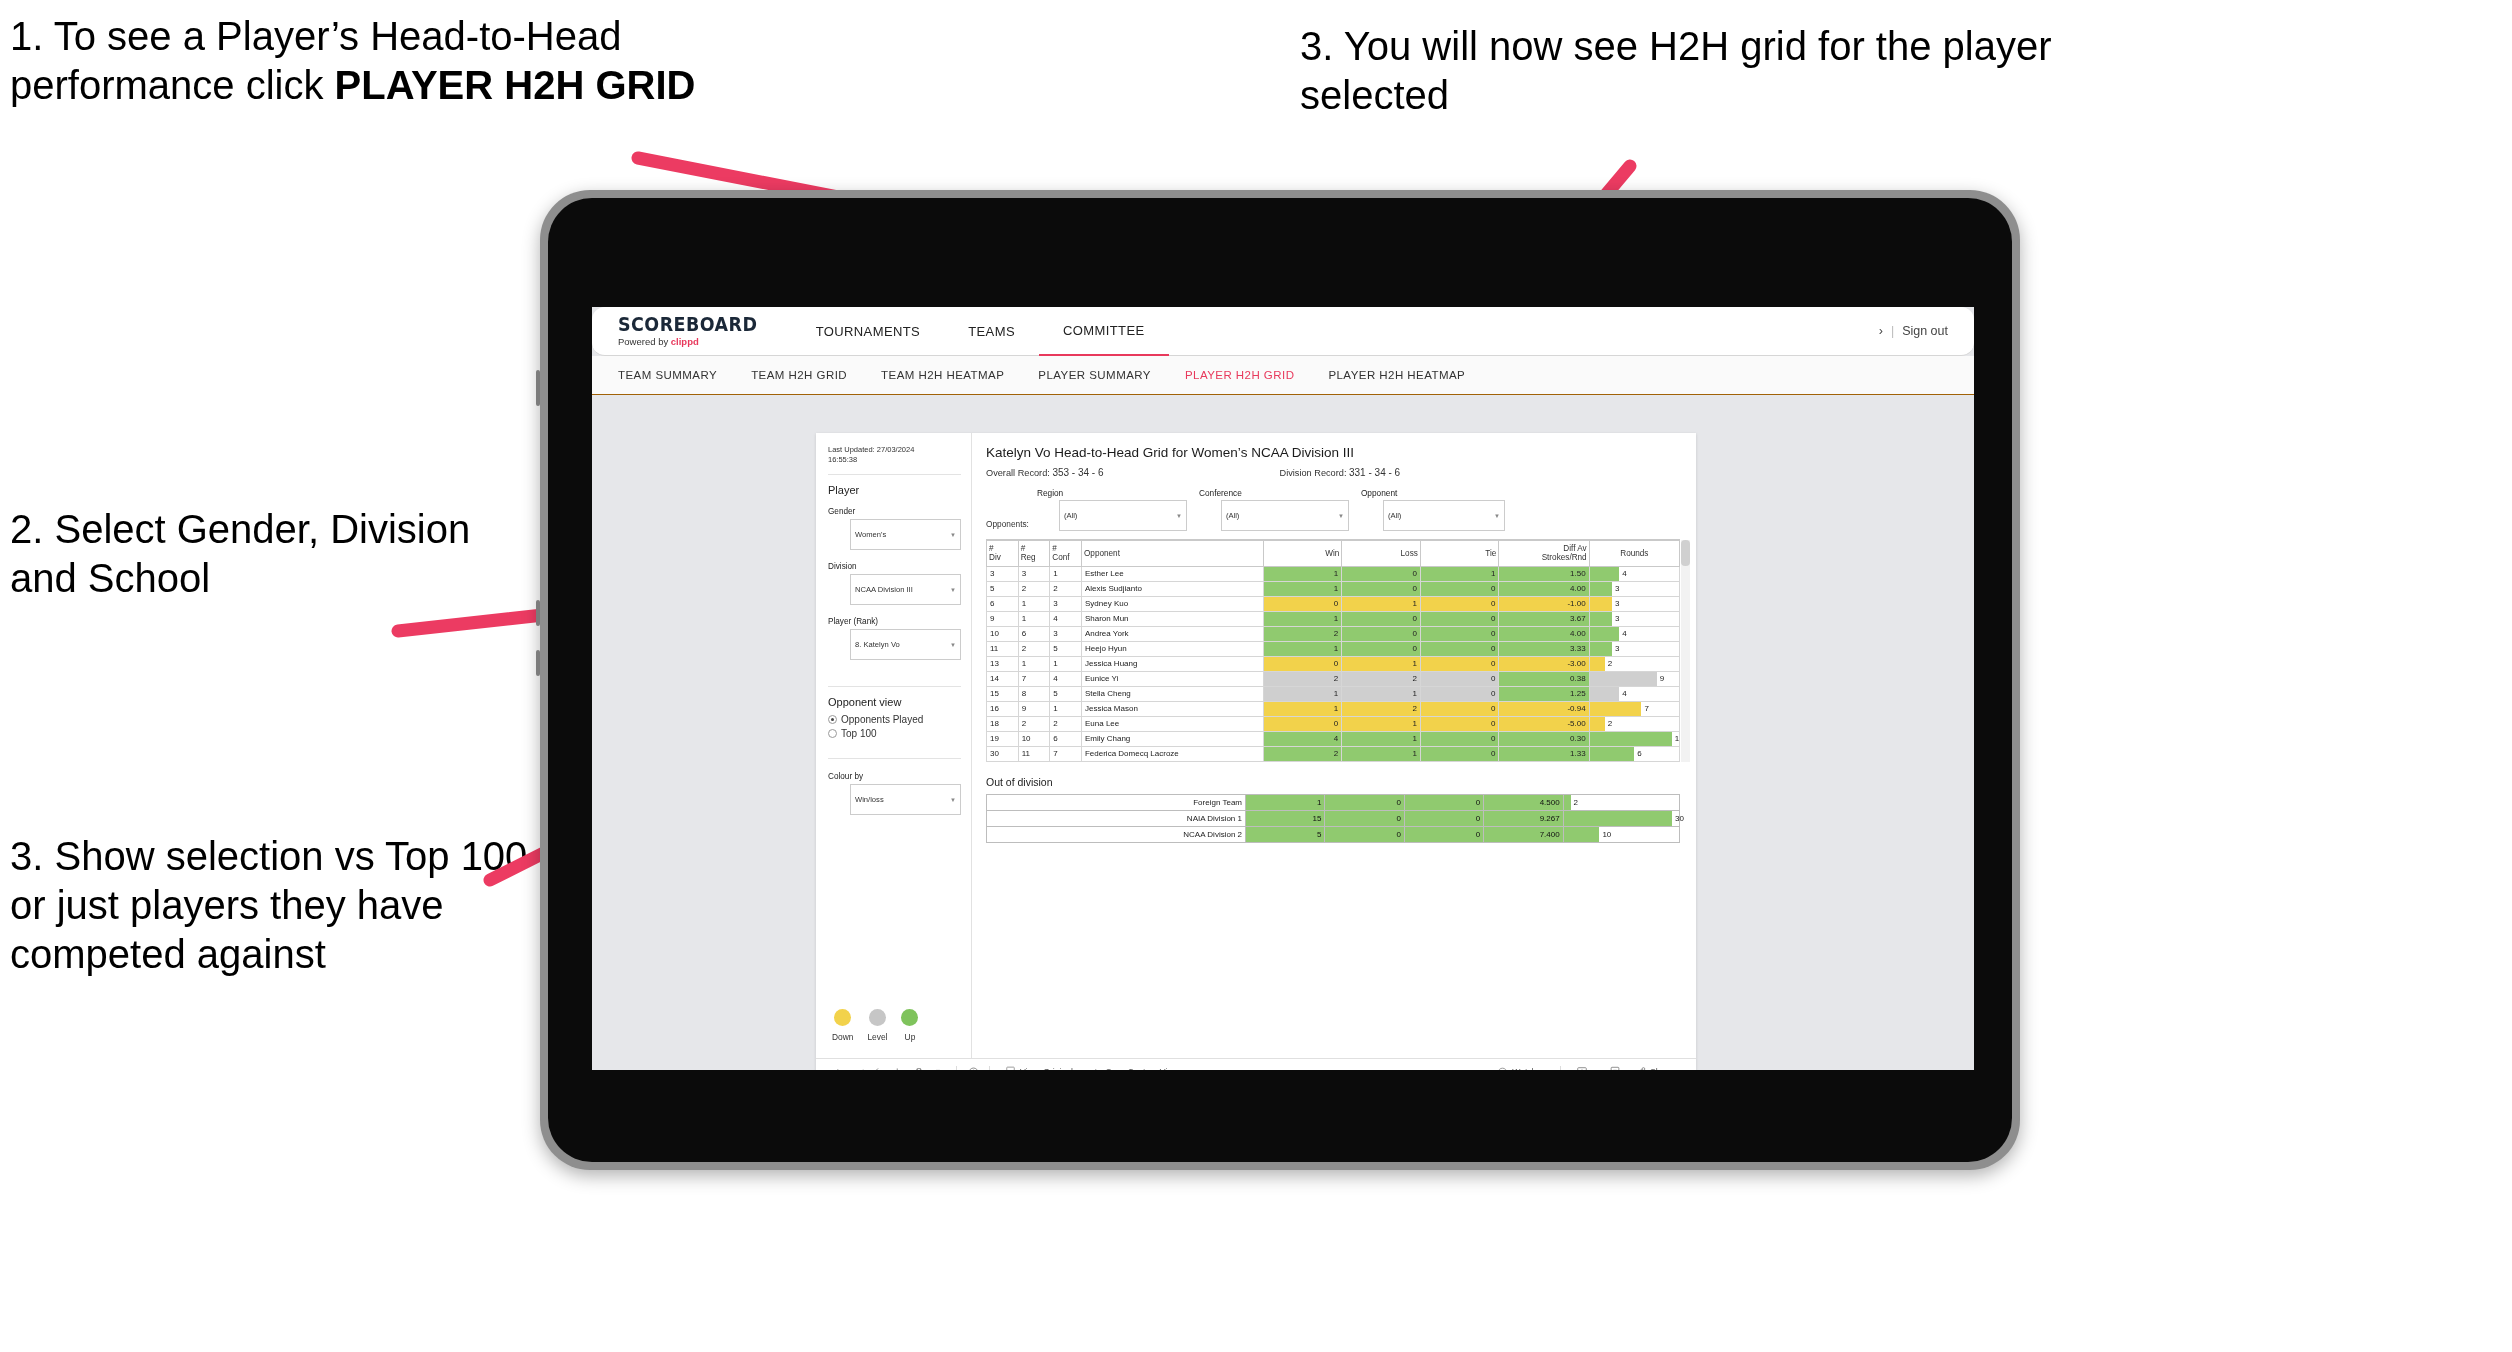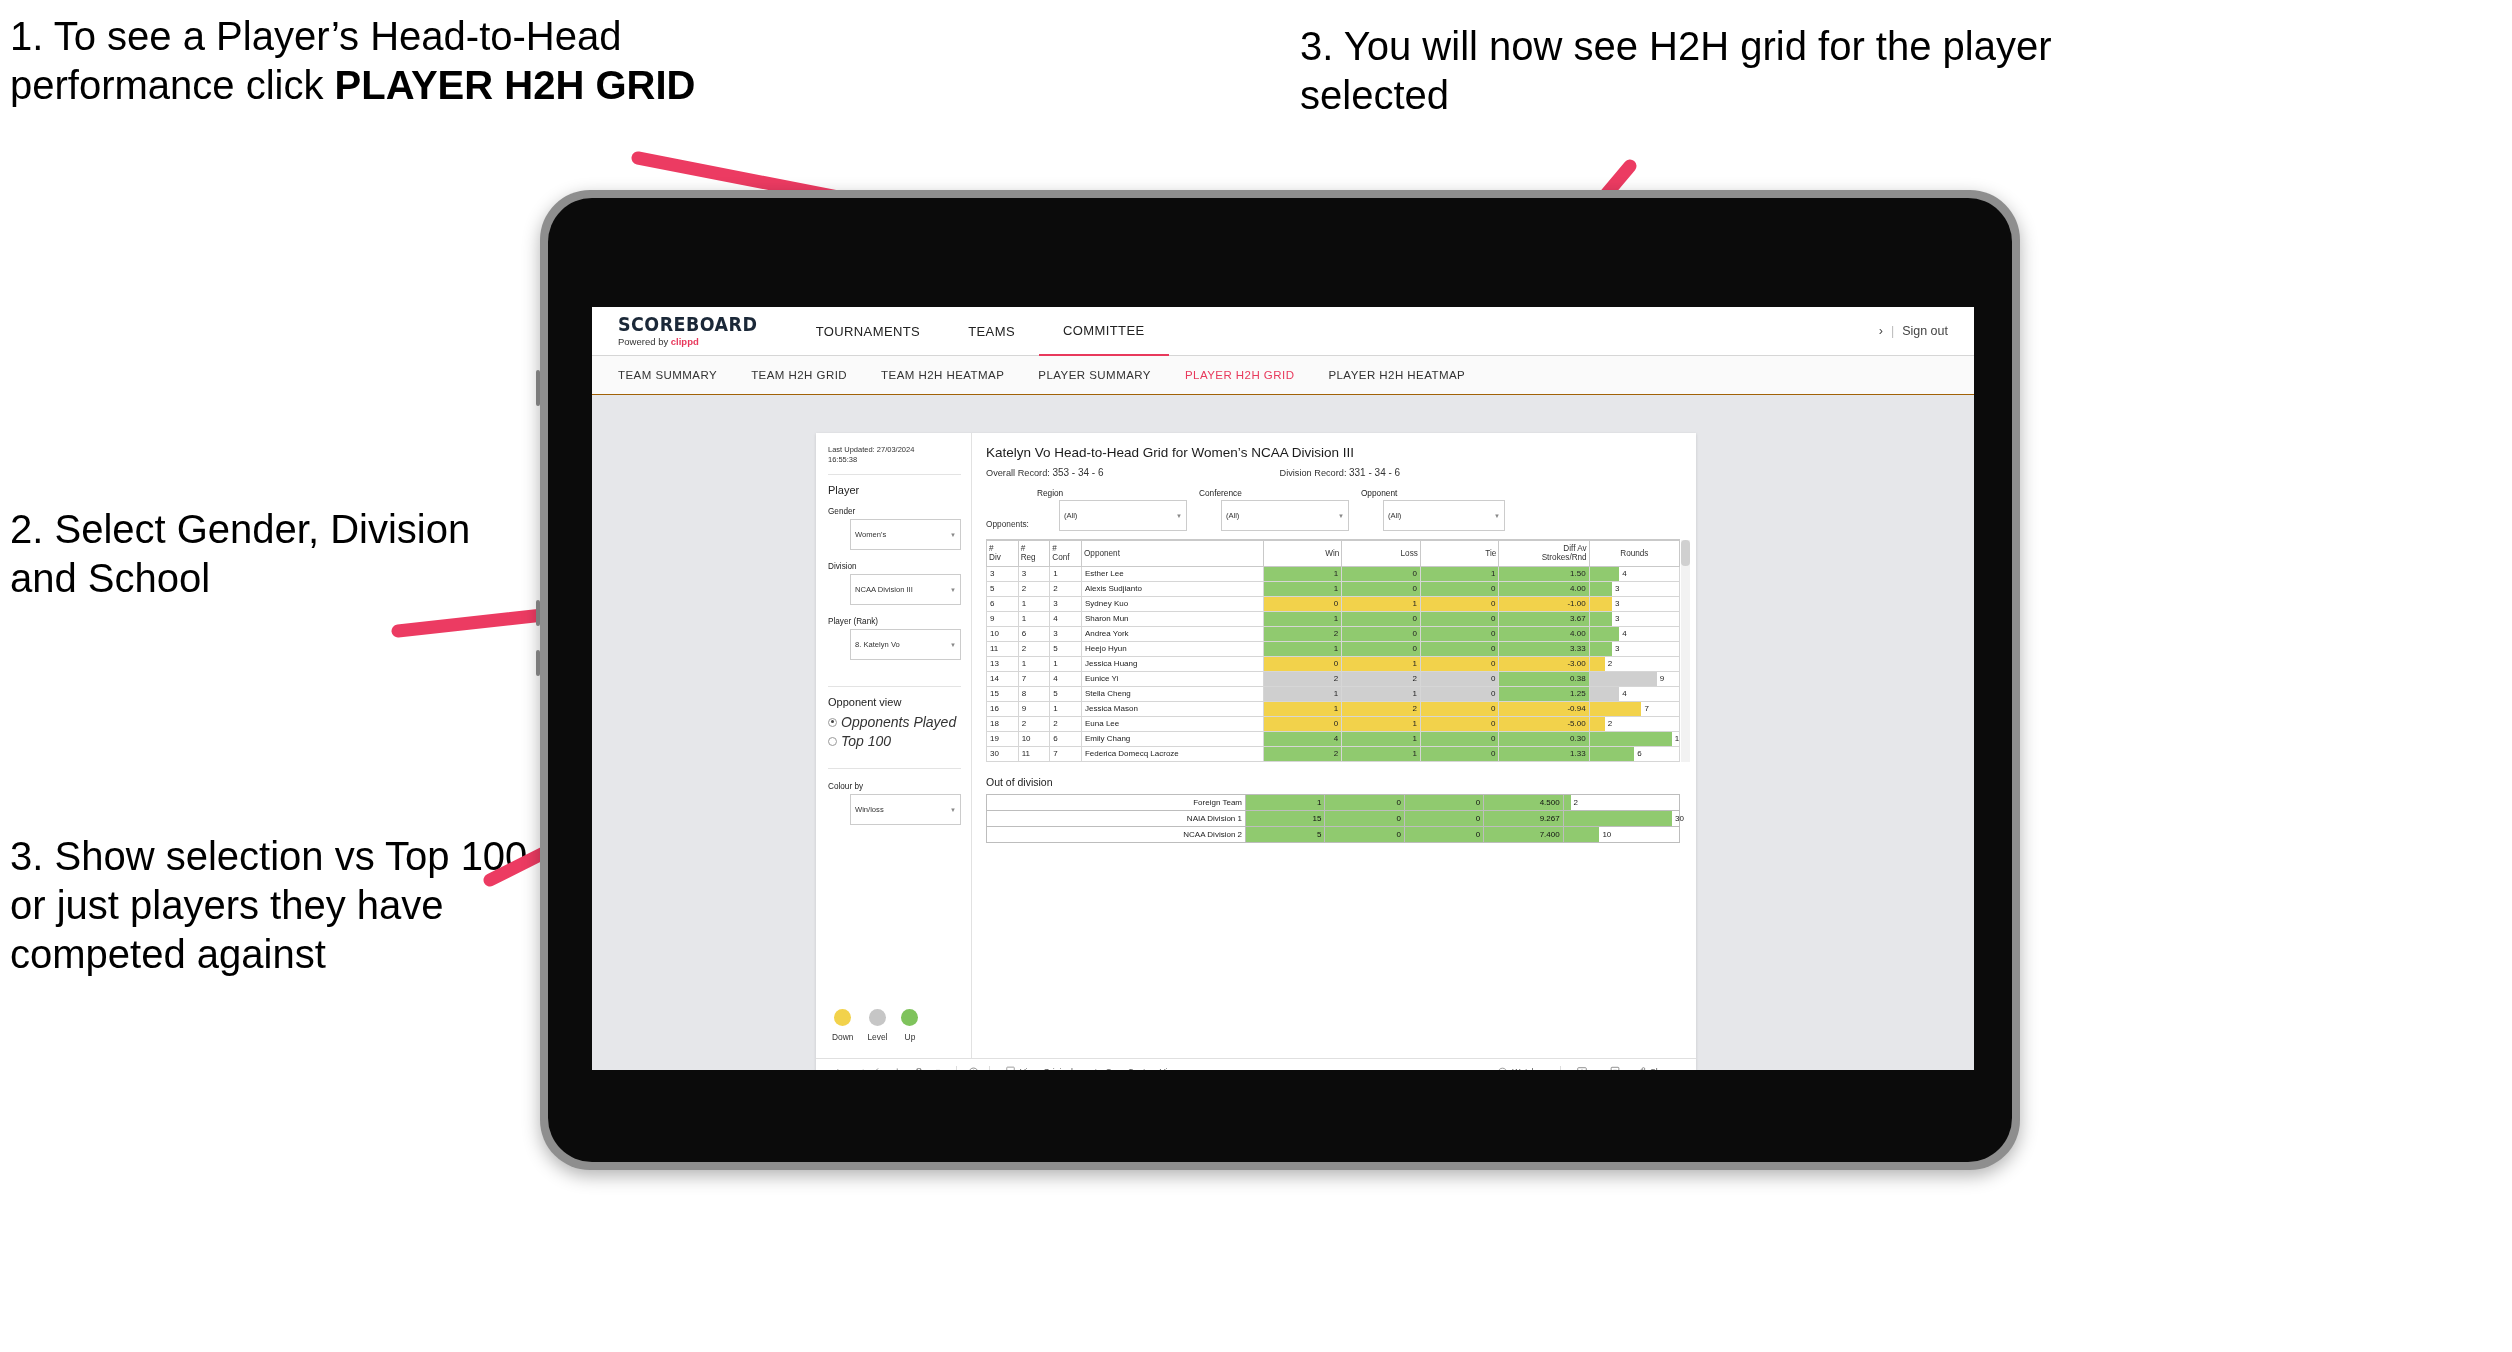--- a/index.html
+++ b/index.html
@@ -24,21 +24,21 @@
   #tablet-inner{position:absolute;left:8px;top:8px;right:8px;bottom:8px;
           background:#0b0b0b;border-radius:44px;}
   #screen{position:absolute;left:44px;top:109px;width:1382px;height:763px;
           background:#e6e7ea;overflow:hidden;}
 
   
   .tbtn{position:absolute;background:#7c7c7c;border-radius:3px;}
 
   
   #appbar{height:48px;background:#fff;display:flex;align-items:center;
-          border-bottom:1px solid #d6d6d6;position:relative;}
+          border-bottom:1px solid #d6d6d6;position:relative;border-radius:13px;}
   .logo-wrap{padding:0 22px 0 26px;}
   .logo-main{font-family:"DejaVu Sans",sans-serif;font-weight:700;font-size:19px;
              letter-spacing:.5px;color:#1b2838;line-height:19px;
              transform:scaleX(.92);transform-origin:left;}
   .logo-sub{font-size:9.5px;color:#333;margin-top:2px;}
   .logo-sub .brand{color:#e8395c;font-weight:700;}
   .topnav{display:flex;align-items:center;height:100%;}
   .topnav a{display:flex;align-items:center;height:100%;padding:0 24px;
             font-size:13px;color:#222;text-decoration:none;letter-spacing:.4px;}
   .topnav a.active{border-bottom:2px solid #e8395c;}
@@ -66,21 +66,21 @@
         display:flex;flex-direction:column;}
   .updated{font-size:7.5px;line-height:1.35;color:#333;}
   .pdiv{border-top:1px solid #e3e3e3;margin:9px 0 9px 0;}
   .ptitle{font-size:11px;color:#222;margin:0 0 11px 0;}
   .flabel{font-size:8.2px;color:#222;margin-bottom:3px;}
   .fgroup{margin-bottom:12px;}
   .sel{height:13px;border:1px solid #ccc;background:#fff;border-radius:0;
        display:flex;align-items:center;padding:8px 4px;font-size:7.6px;color:#333;
        justify-content:space-between;margin-left:22px;}
   .sel .car{font-size:6px;color:#888;}
-  .radio{display:flex;align-items:center;gap:4px;margin-bottom:3px;font-size:14px;color:#333;font-style:italic;}
+  .radio{display:flex;align-items:center;gap:4px;margin-bottom:3px;font-size:10px;color:#333;}
   .rdot{width:7px;height:7px;border-radius:50%;border:1px solid #9a9a9a;background:#fff;
         position:relative;flex:0 0 7px;}
   .rdot.on::after{content:"";position:absolute;left:1.5px;top:1.5px;width:3px;height:3px;
         border-radius:50%;background:#444;}
   .legend{display:flex;gap:14px;margin-top:auto;padding:0 0 16px 4px;}
   .lg{text-align:center;}
   .lg .dot{width:17px;height:17px;border-radius:50%;margin:0 auto 6px;}
   .lg span{font-size:8.4px;color:#333;}
 
   

